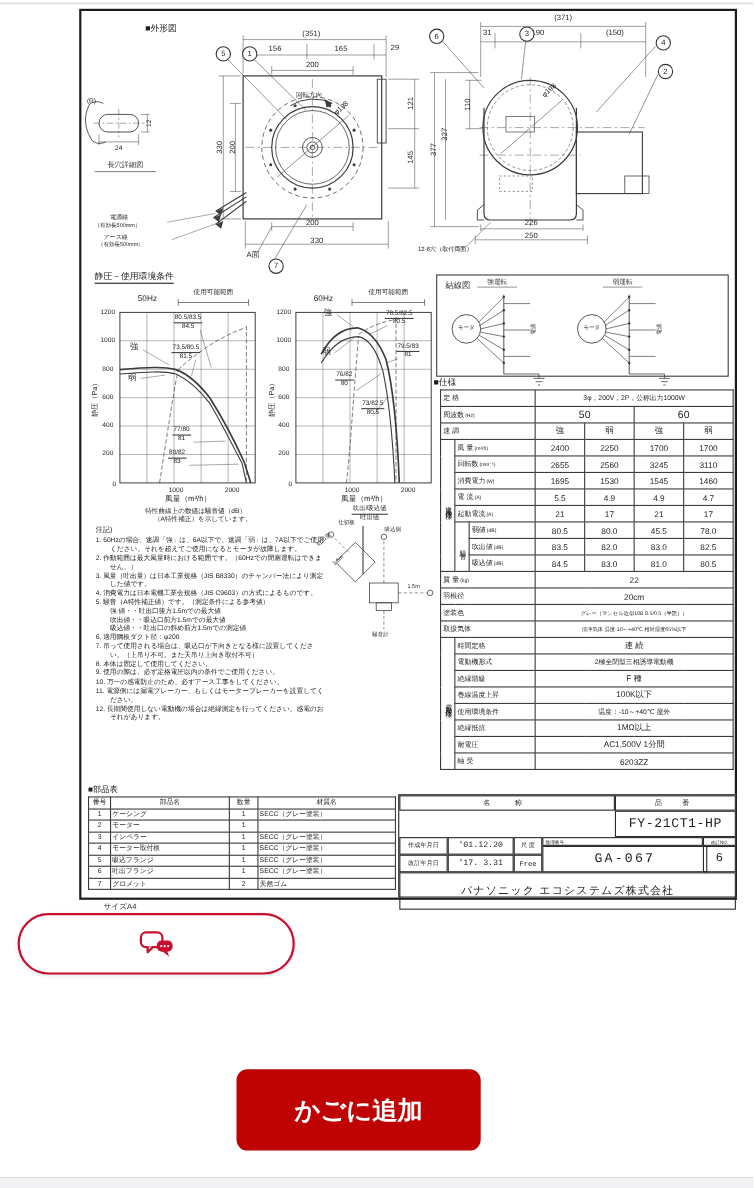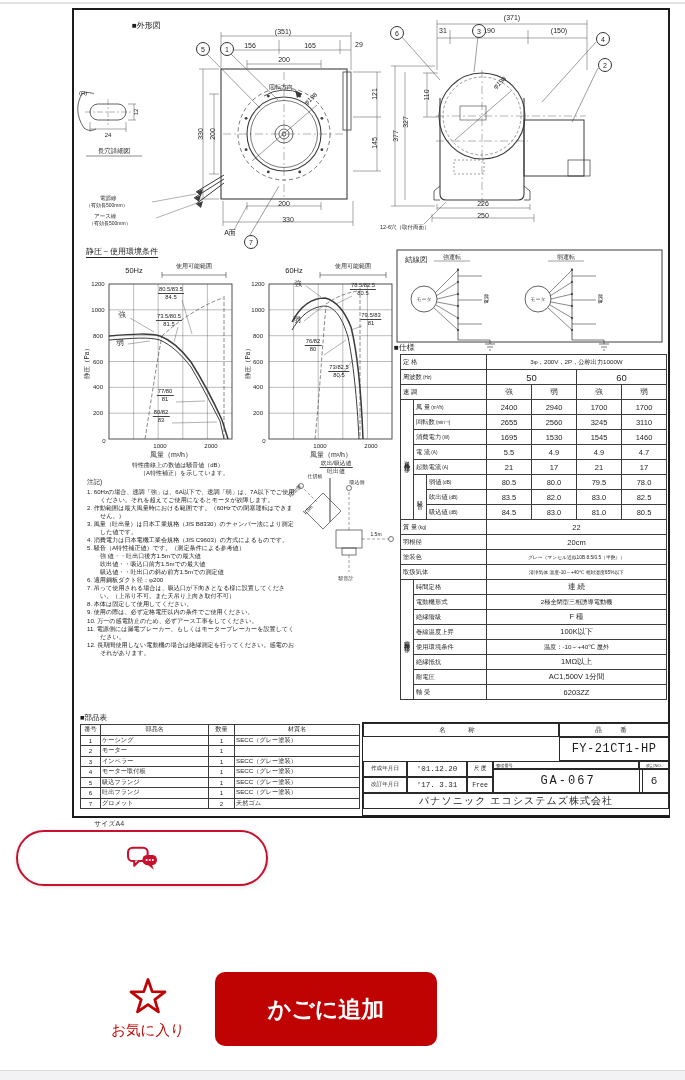--- a/index.html
+++ b/index.html
@@ -368,21 +368,21 @@
             <td colspan="3" class="lab">速 調</td>
             <td>強</td>
             <td>弱</td>
             <td>強</td>
             <td>弱</td>
           </tr>
       <tr>
             <td class="vg" rowspan="8">送風機仕様</td>
             <td colspan="2" class="lab"><span>風 量</span><span class="unit">(m³/h)</span></td>
             <td>2400</td>
-            <td>2940</td>
+            <td>2250</td>
             <td>1700</td>
             <td>1700</td>
           </tr>
       <tr>
             <td colspan="2" class="lab"><span>回転数</span><span class="unit">(min⁻¹)</span></td>
             <td>2655</td>
             <td>2560</td>
             <td>3245</td>
             <td>3110</td>
           </tr>
@@ -405,21 +405,21 @@
             <td>21</td>
             <td>17</td>
             <td>21</td>
             <td>17</td>
           </tr>
       <tr>
             <td class="vg" rowspan="3">騒音</td>
             <td class="lab"><span>弱値</span><span class="unit">(dB)</span></td>
             <td>80.5</td>
             <td>80.0</td>
-            <td>79.5</td>
+            <td>45.5</td>
             <td>78.0</td>
           </tr>
       <tr>
             <td class="lab"><span>吹出値</span><span class="unit">(dB)</span></td>
             <td>83.5</td>
             <td>82.0</td>
             <td>83.0</td>
             <td>82.5</td>
           </tr>
       <tr>
@@ -551,44 +551,38 @@
       <div class="c" style="left:0;top:38px;width:44px;height:16px;font-size:5.6px">作成年月日</div>
       <div class="c mono" style="left:44px;top:38px;width:60px;height:16px;font-size:7.5px">'01.12.20</div>
       <div class="c" style="left:0;top:54px;width:44px;height:16px;font-size:5.6px">改訂年月日</div>
       <div class="c mono" style="left:44px;top:54px;width:60px;height:16px;font-size:7.5px">'17. 3.31</div>
       <div class="c" style="left:104px;top:38px;width:26px;height:16px;font-size:5.6px">尺 度</div>
       <div class="c mono" style="left:104px;top:54px;width:26px;height:16px;font-size:6.5px">Free</div>
       <div class="c" style="left:130px;top:38px;width:146px;height:8px;font-size:4.2px;justify-content:flex-start;padding-left:2px">整理番号</div>
       <div class="c mono" style="left:130px;top:46px;width:150px;height:24px;font-size:12px;letter-spacing:2px">GA-067</div>
       <div class="c" style="left:276px;top:38px;width:30px;height:8px;font-size:4.2px">改訂NO.</div>
       <div class="c mono" style="left:276px;top:46px;width:30px;height:24px;font-size:11px">6</div>
-      <div class="c" style="left:0;top:70px;width:306px;height:16px;font-size:10px;letter-spacing:1px">パナソニック エコシステムズ株式会社</div>
+      <div class="c" style="left:0;top:70px;width:306px;height:34px;font-size:10px;letter-spacing:1px">パナソニック エコシステムズ株式会社</div>
     </div>
   </div>
 
   <div class="size-note">サイズA4</div>
 
   <button class="consult">
     <svg class="cicon" viewBox="0 0 32 26">
       <rect x="2" y="2.5" width="19" height="13" rx="4.5" fill="none" stroke="#c8102e" stroke-width="2"></rect>
       <path d="M8 15 L8 20 L13 15" fill="#fff" stroke="#c8102e" stroke-width="2" stroke-linejoin="round"></path>
       <rect x="16" y="9.5" width="14" height="10" rx="4.5" fill="#c8102e"></rect>
       <path d="M25 18.5 L27 24 L21 19 Z" fill="#c8102e"></path>
       <circle cx="20" cy="14.5" r="1" fill="#fff"></circle>
         <circle cx="23" cy="14.5" r="1" fill="#fff"></circle>
         <circle cx="26" cy="14.5" r="1" fill="#fff"></circle>
     </svg>
   </button>
 
   <div class="bar">
-    <div class="bar-item" style="left:98px;width:100px">
-      <svg viewBox="0 0 32 32" fill="none" stroke="#bf0202" stroke-width="2" stroke-linejoin="round">
-        <polygon points="16,4 19.06,12.79 28.36,12.98 20.95,18.61 23.64,27.52 16,22.2 8.36,27.52 11.05,18.61 3.64,12.98 12.94,12.79"></polygon>
-      </svg>
-      <span>お気に入り</span>
-    </div>
     <button class="cta" style="left:215px">
       <span>かごに追加</span>
     </button>
   </div>
 
   <div class="fstrip"></div>
 </div>
 
 </body></html>

